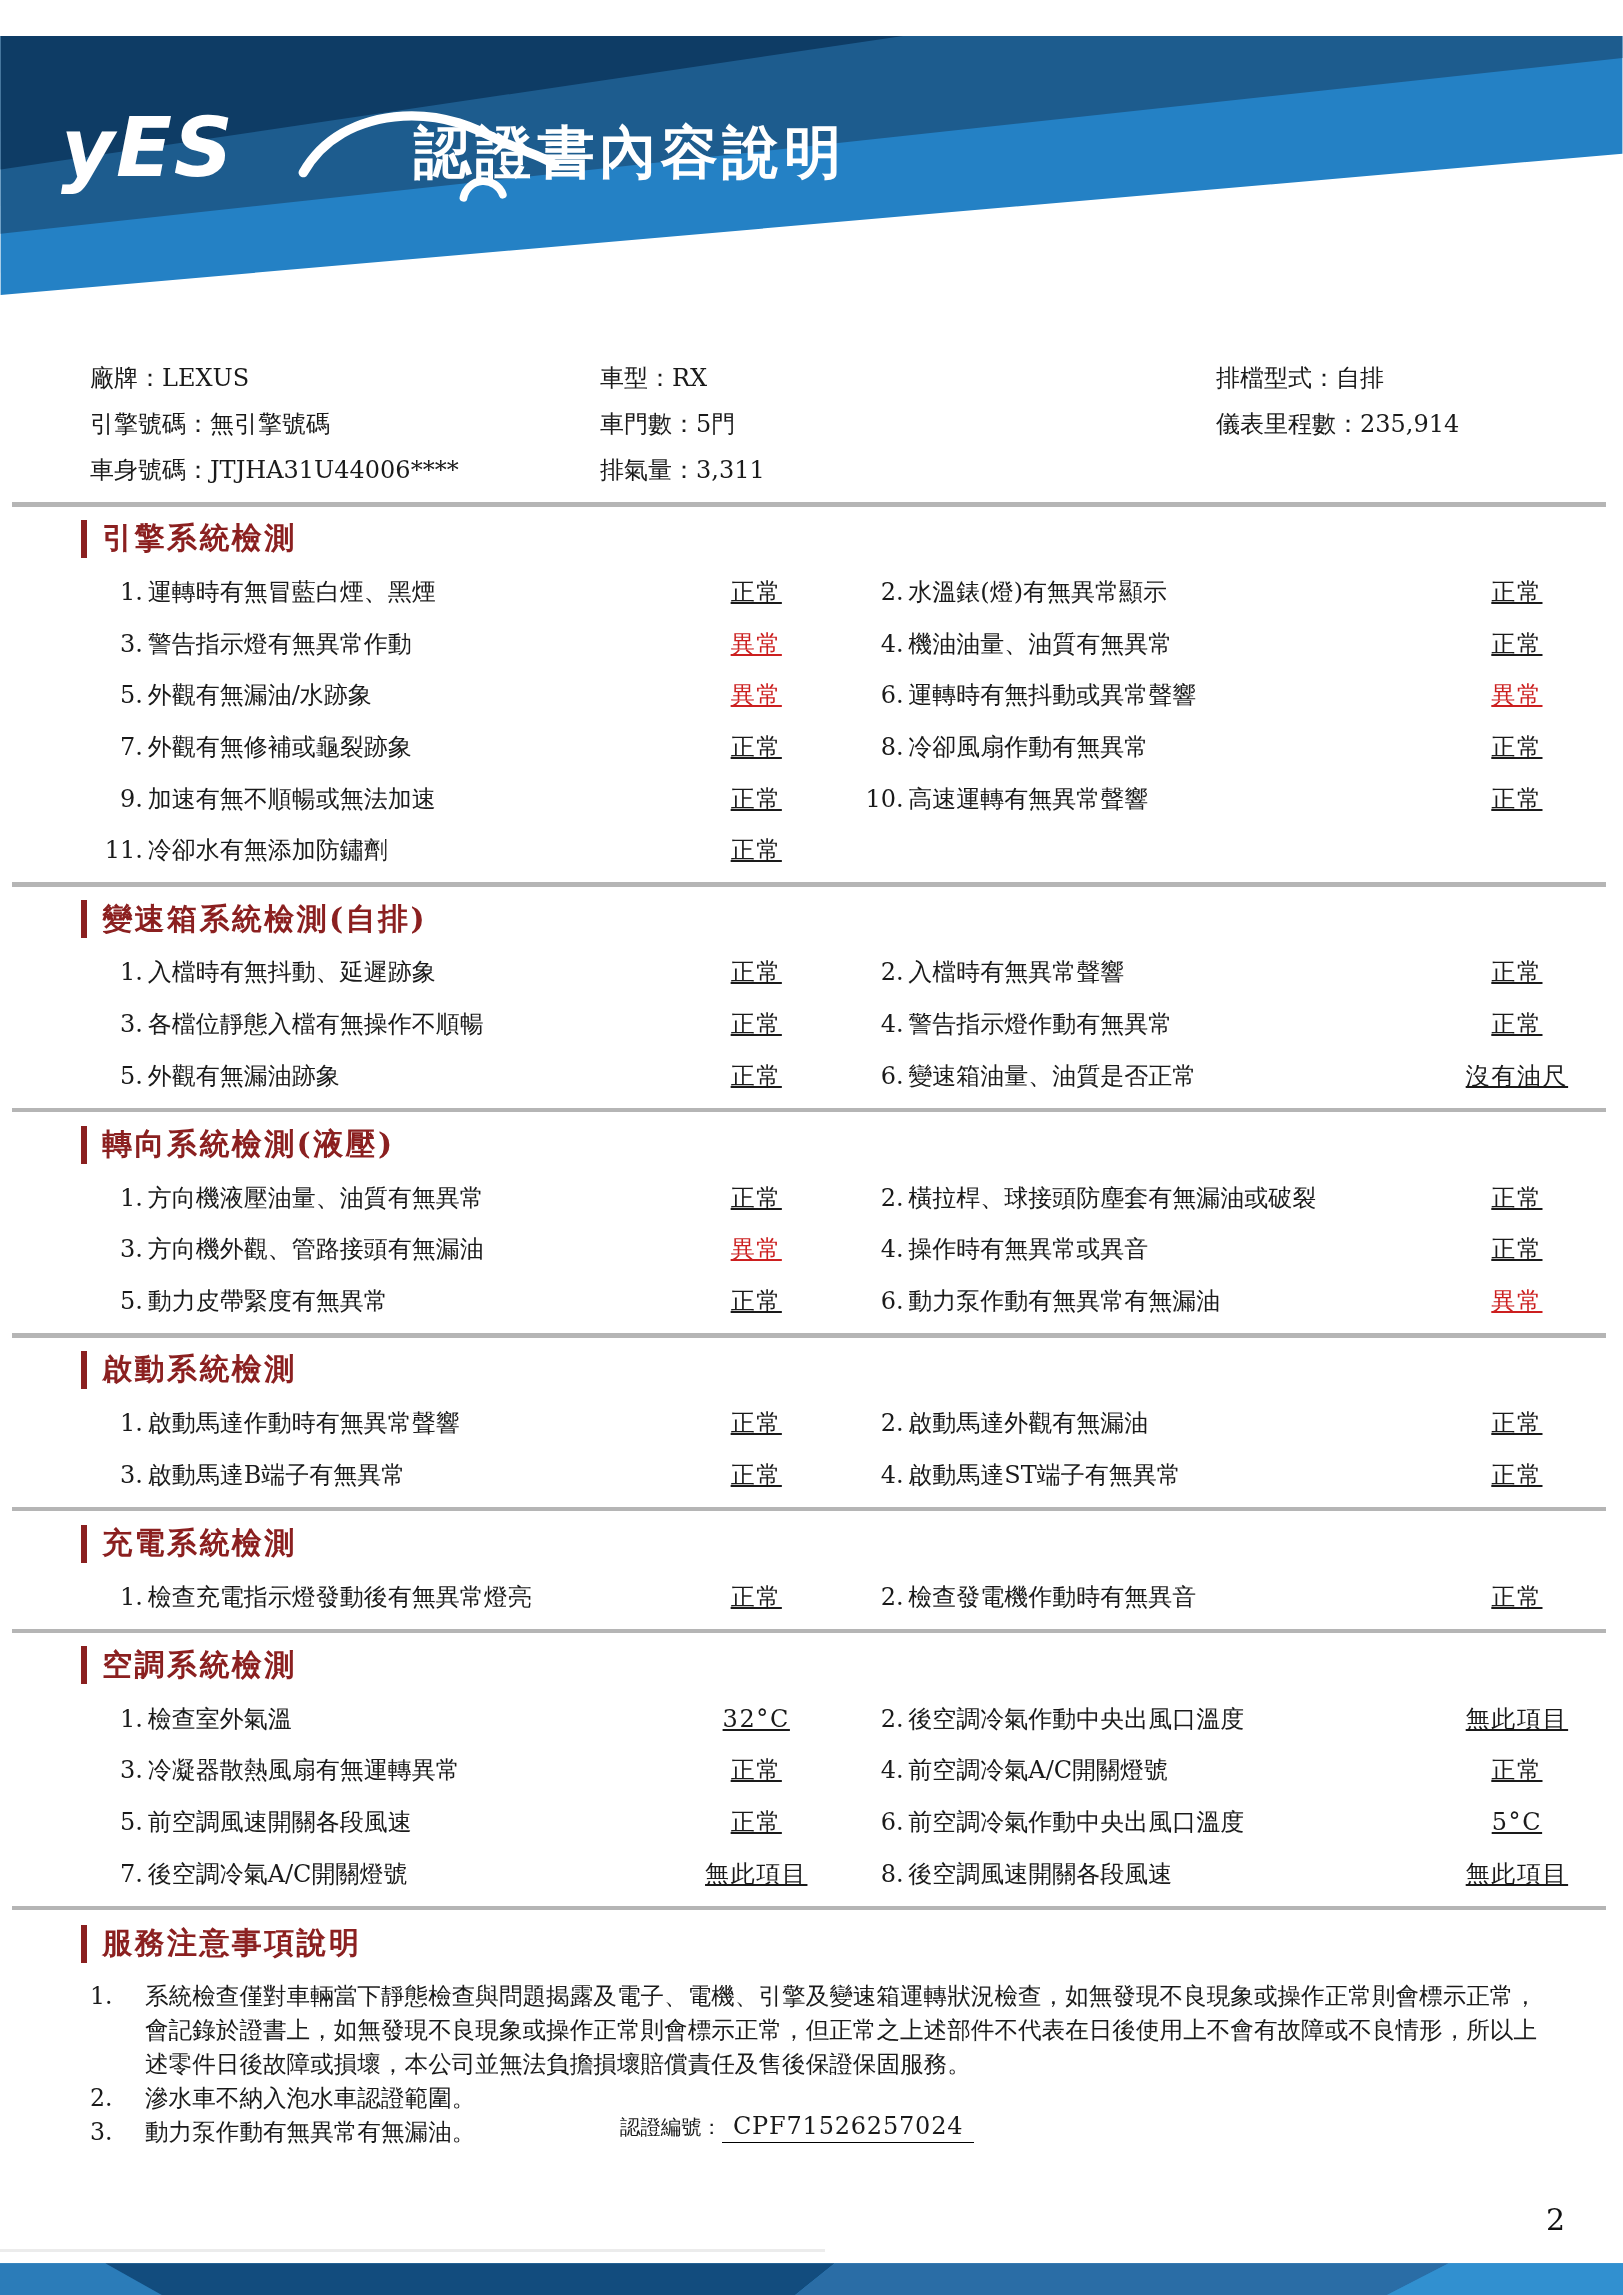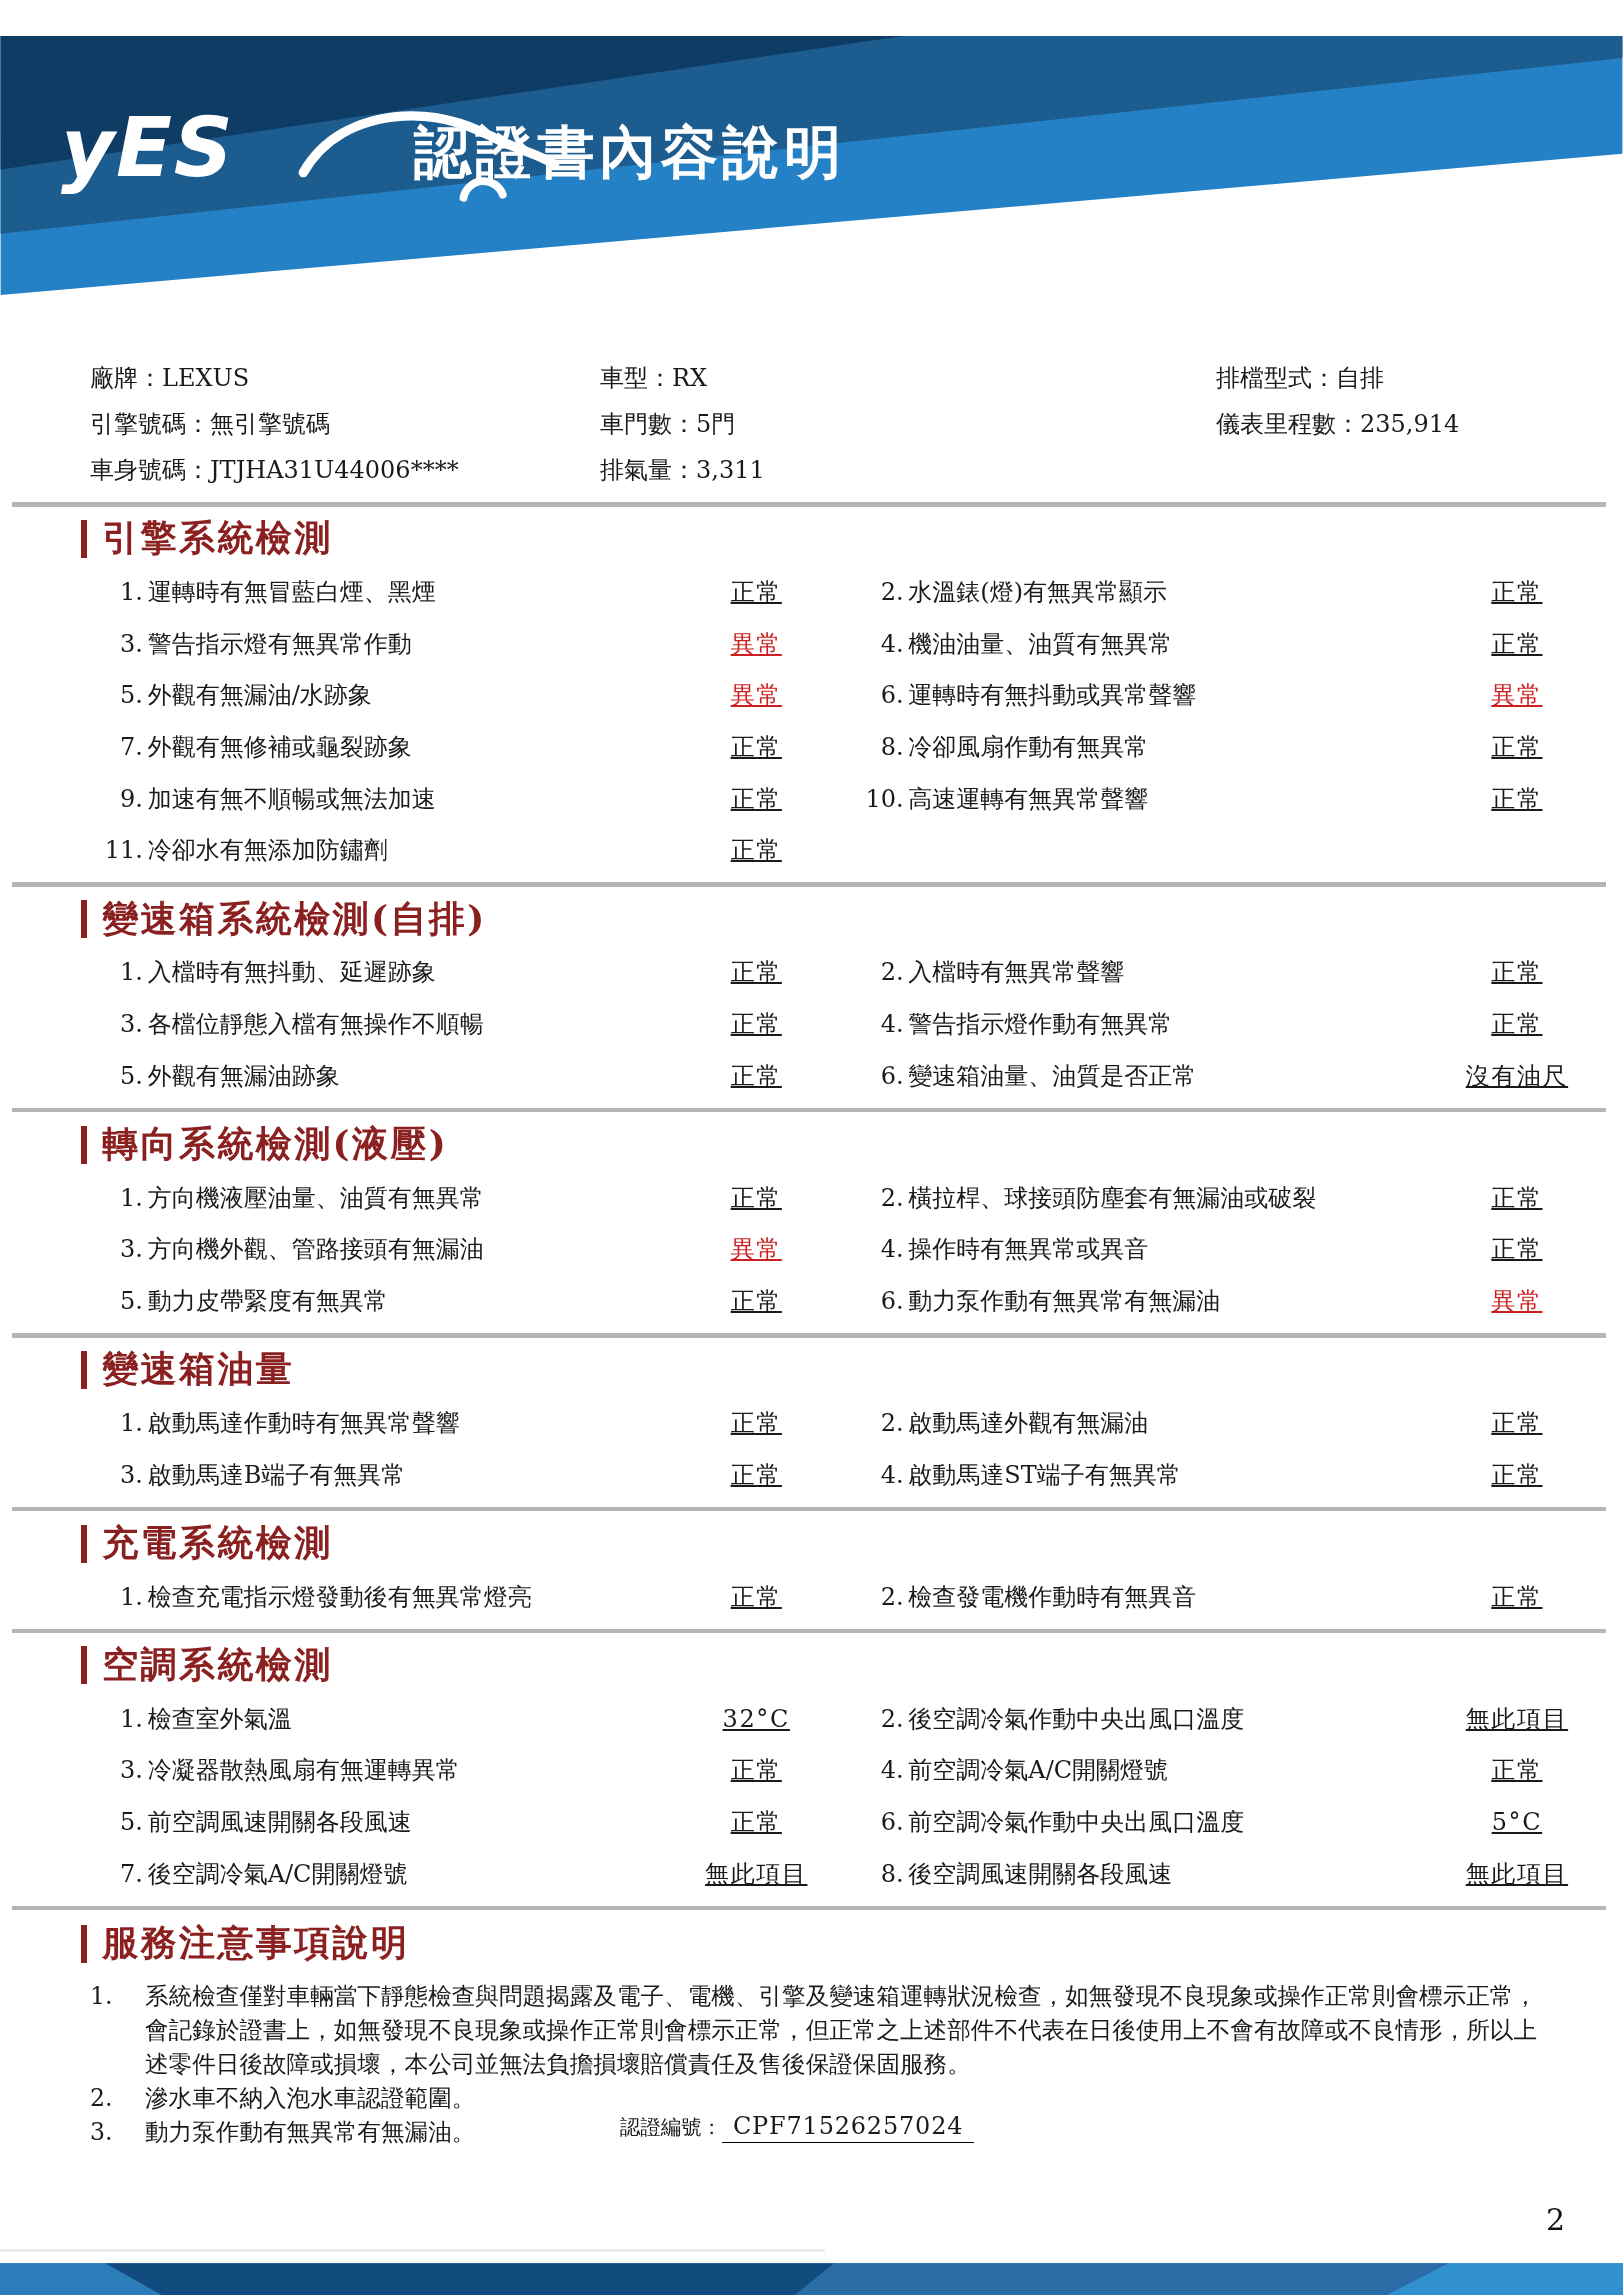--- a/index.html
+++ b/index.html
@@ -27,21 +27,21 @@
     padding:12.6px 15.7px 9.4px 90px;
     display:grid;grid-template-columns:510px 616px 1fr;
   }
   .vi-cell{height:46px;line-height:46px;font-size:24px;white-space:nowrap;}
   
   .separator{height:4.7px;background:#b5b5b5;margin:0 17.3px 0 11.8px;}
   
   .section{padding:12.6px 0 14px;}
   .sec-head{display:flex;align-items:center;margin:0 0 15.7px 81px;height:39px;}
   .sec-bar{width:5.5px;height:38px;background:#8b2020;margin-right:15.7px;flex:0 0 auto;}
-  .sec-title{margin:0;font-size:36px;font-weight:bold;color:#8b2020;letter-spacing:2.4px;}
+  .sec-title{margin:0;font-size:30px;font-weight:bold;color:#8b2020;letter-spacing:2.4px;}
   .items{
     display:grid;grid-template-columns:1fr 1fr;column-gap:7.9px;row-gap:15.7px;
     padding:0 23.6px 0 86px;
   }
   .item{display:flex;align-items:baseline;line-height:36px;font-size:24px;}
   .item .no{width:57px;text-align:right;flex:0 0 auto;}
   .item .txt{flex:1 1 auto;padding-left:4.7px;white-space:nowrap;overflow:hidden;}
   .item .res{width:165px;text-align:center;flex:0 0 auto;letter-spacing:1.6px;text-decoration:underline;}
   .item .res.bad{color:#cc1f1f;}
   
@@ -231,21 +231,21 @@
             <span class="no">6.</span>
             <span class="txt">動力泵作動有無異常有無漏油</span>
             <span class="res bad">異常</span>
           </div>
         </div>
       </section>
       <div class="separator"></div>
       <section class="section">
         <div class="sec-head">
           <span class="sec-bar"></span>
-          <h2 class="sec-title">變速箱油量</h2>
+          <h2 class="sec-title">啟動系統檢測</h2>
         </div>
         <div class="items">
           <div class="item">
             <span class="no">1.</span>
             <span class="txt">啟動馬達作動時有無異常聲響</span>
             <span class="res">正常</span>
           </div>
           <div class="item">
             <span class="no">2.</span>
             <span class="txt">啟動馬達外觀有無漏油</span>

